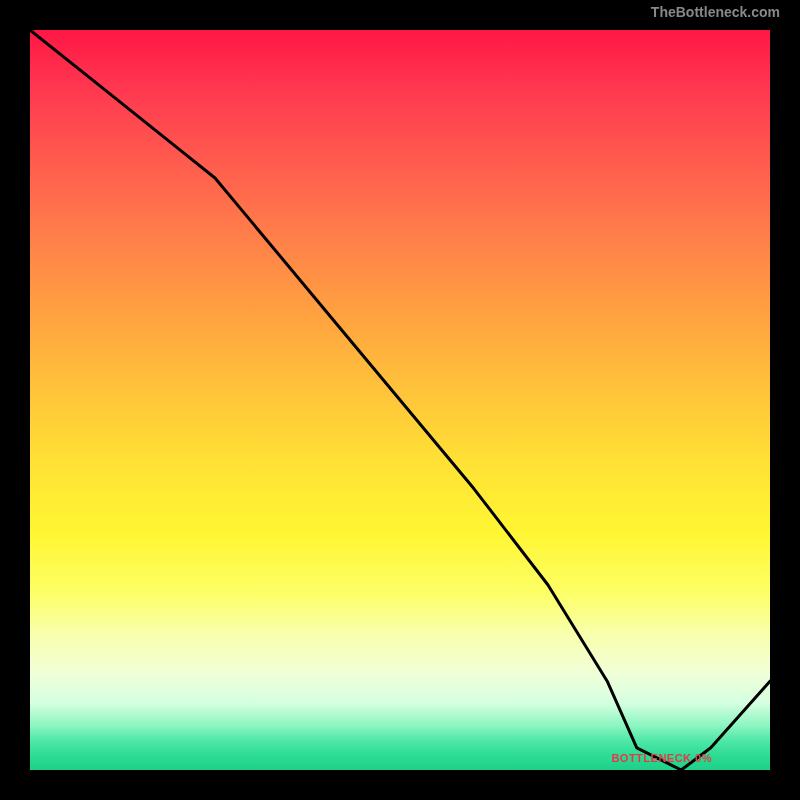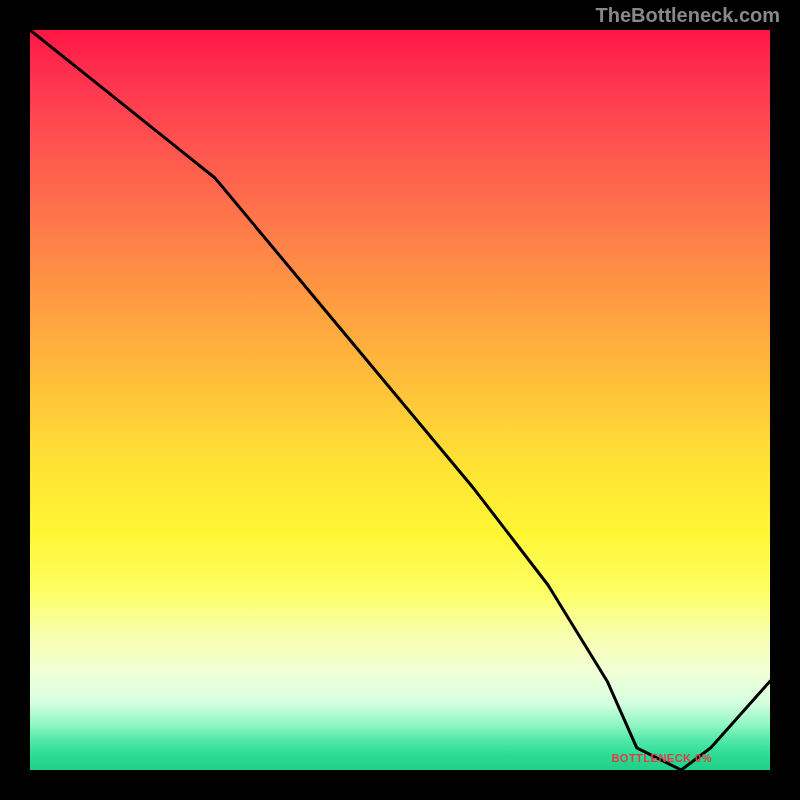--- a/index.html
+++ b/index.html
@@ -8,21 +8,21 @@
     height: 800px;
     background: #000;
     position: relative;
     font-family: Arial, sans-serif;
   }
   .watermark {
     position: absolute;
     top: 4px;
     right: 20px;
     color: #888;
-    font-size: 20px;
+    font-size: 14px;
     font-weight: bold;
     z-index: 10;
   }
   .plot-area {
     position: absolute;
     left: 30px;
     top: 30px;
     width: 740px;
     height: 740px;
     padding-left: 20px;

